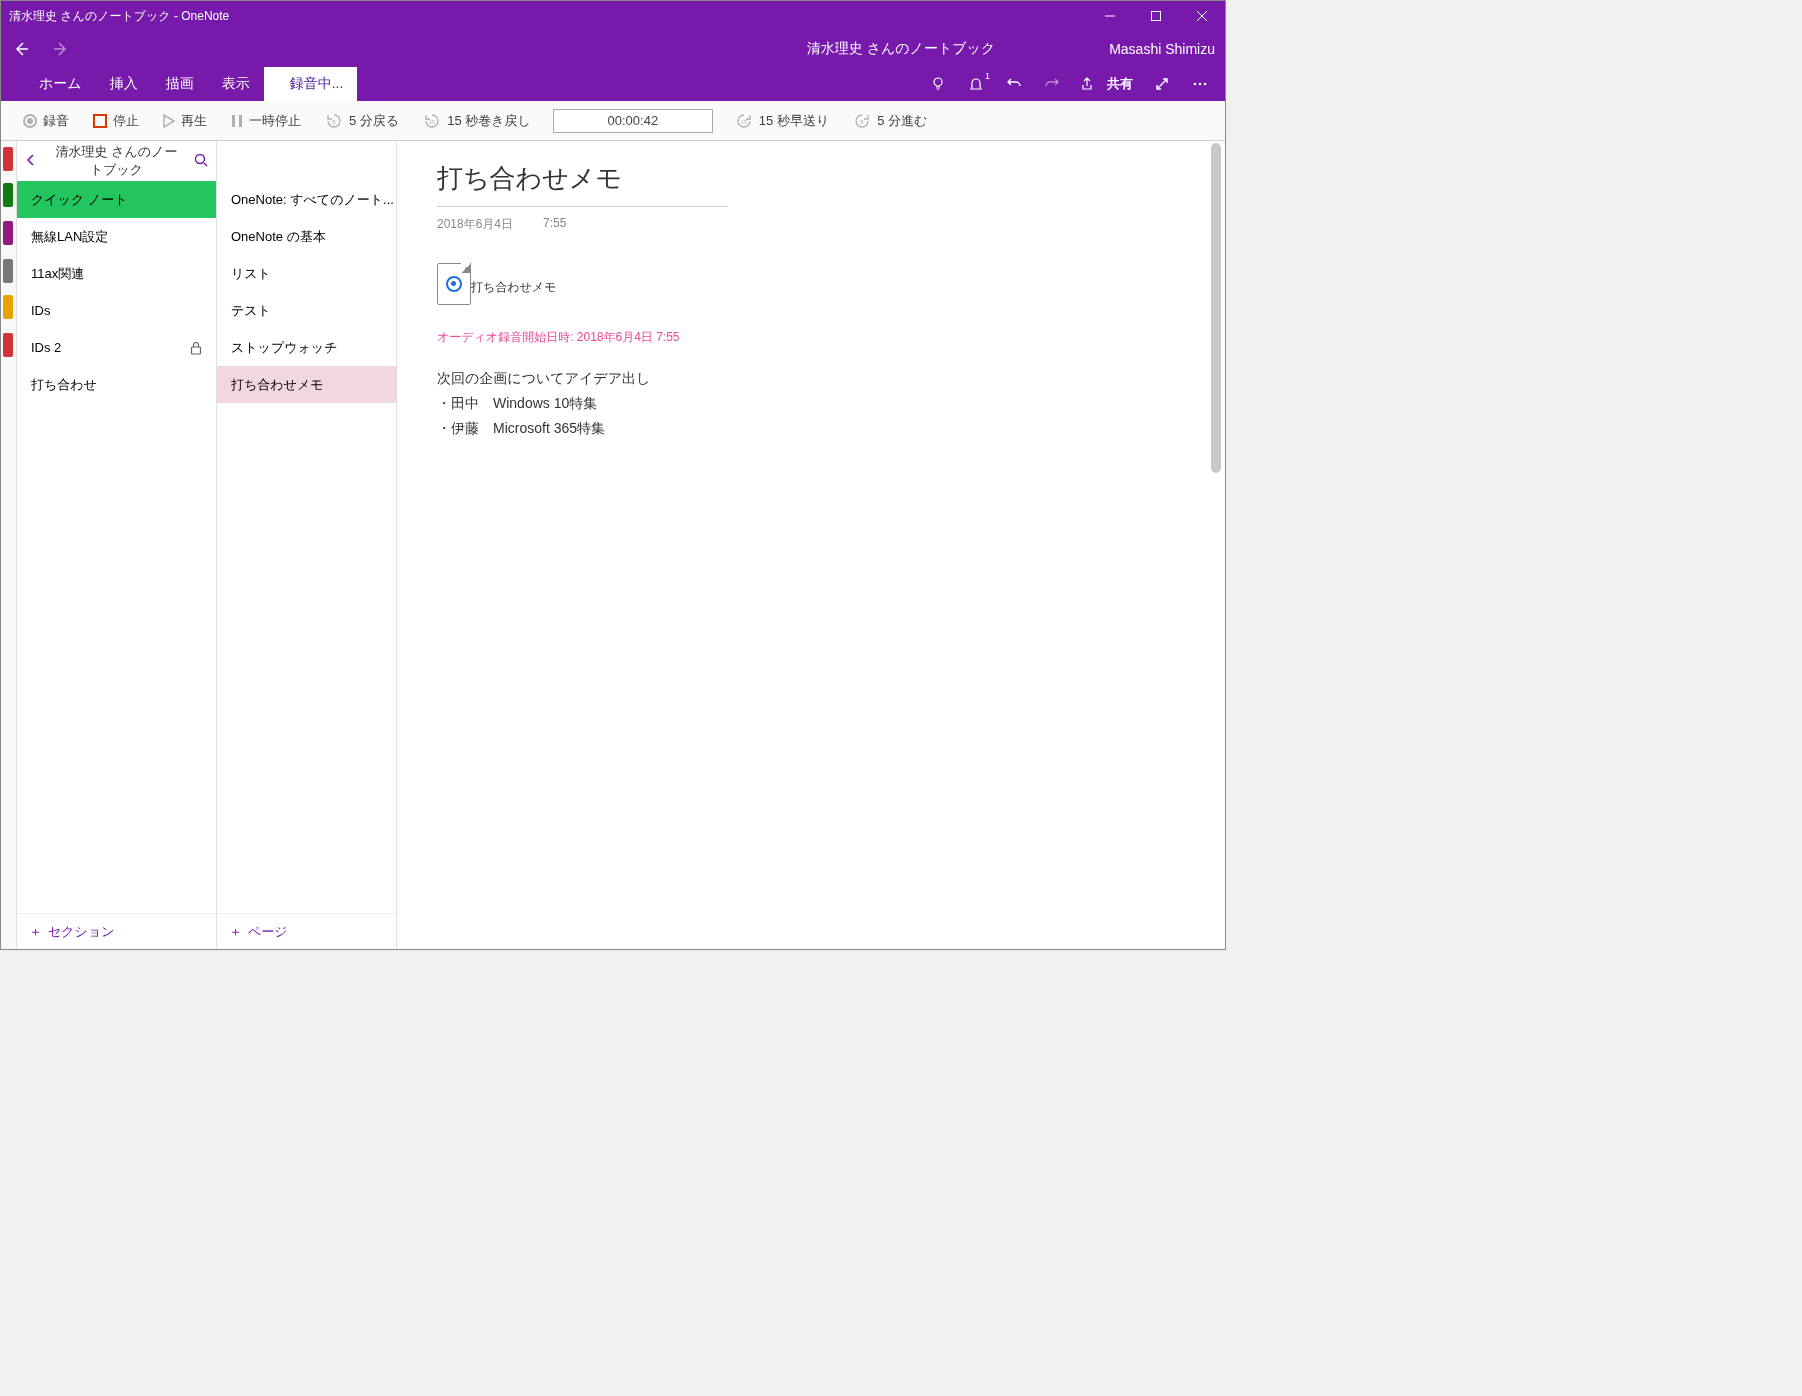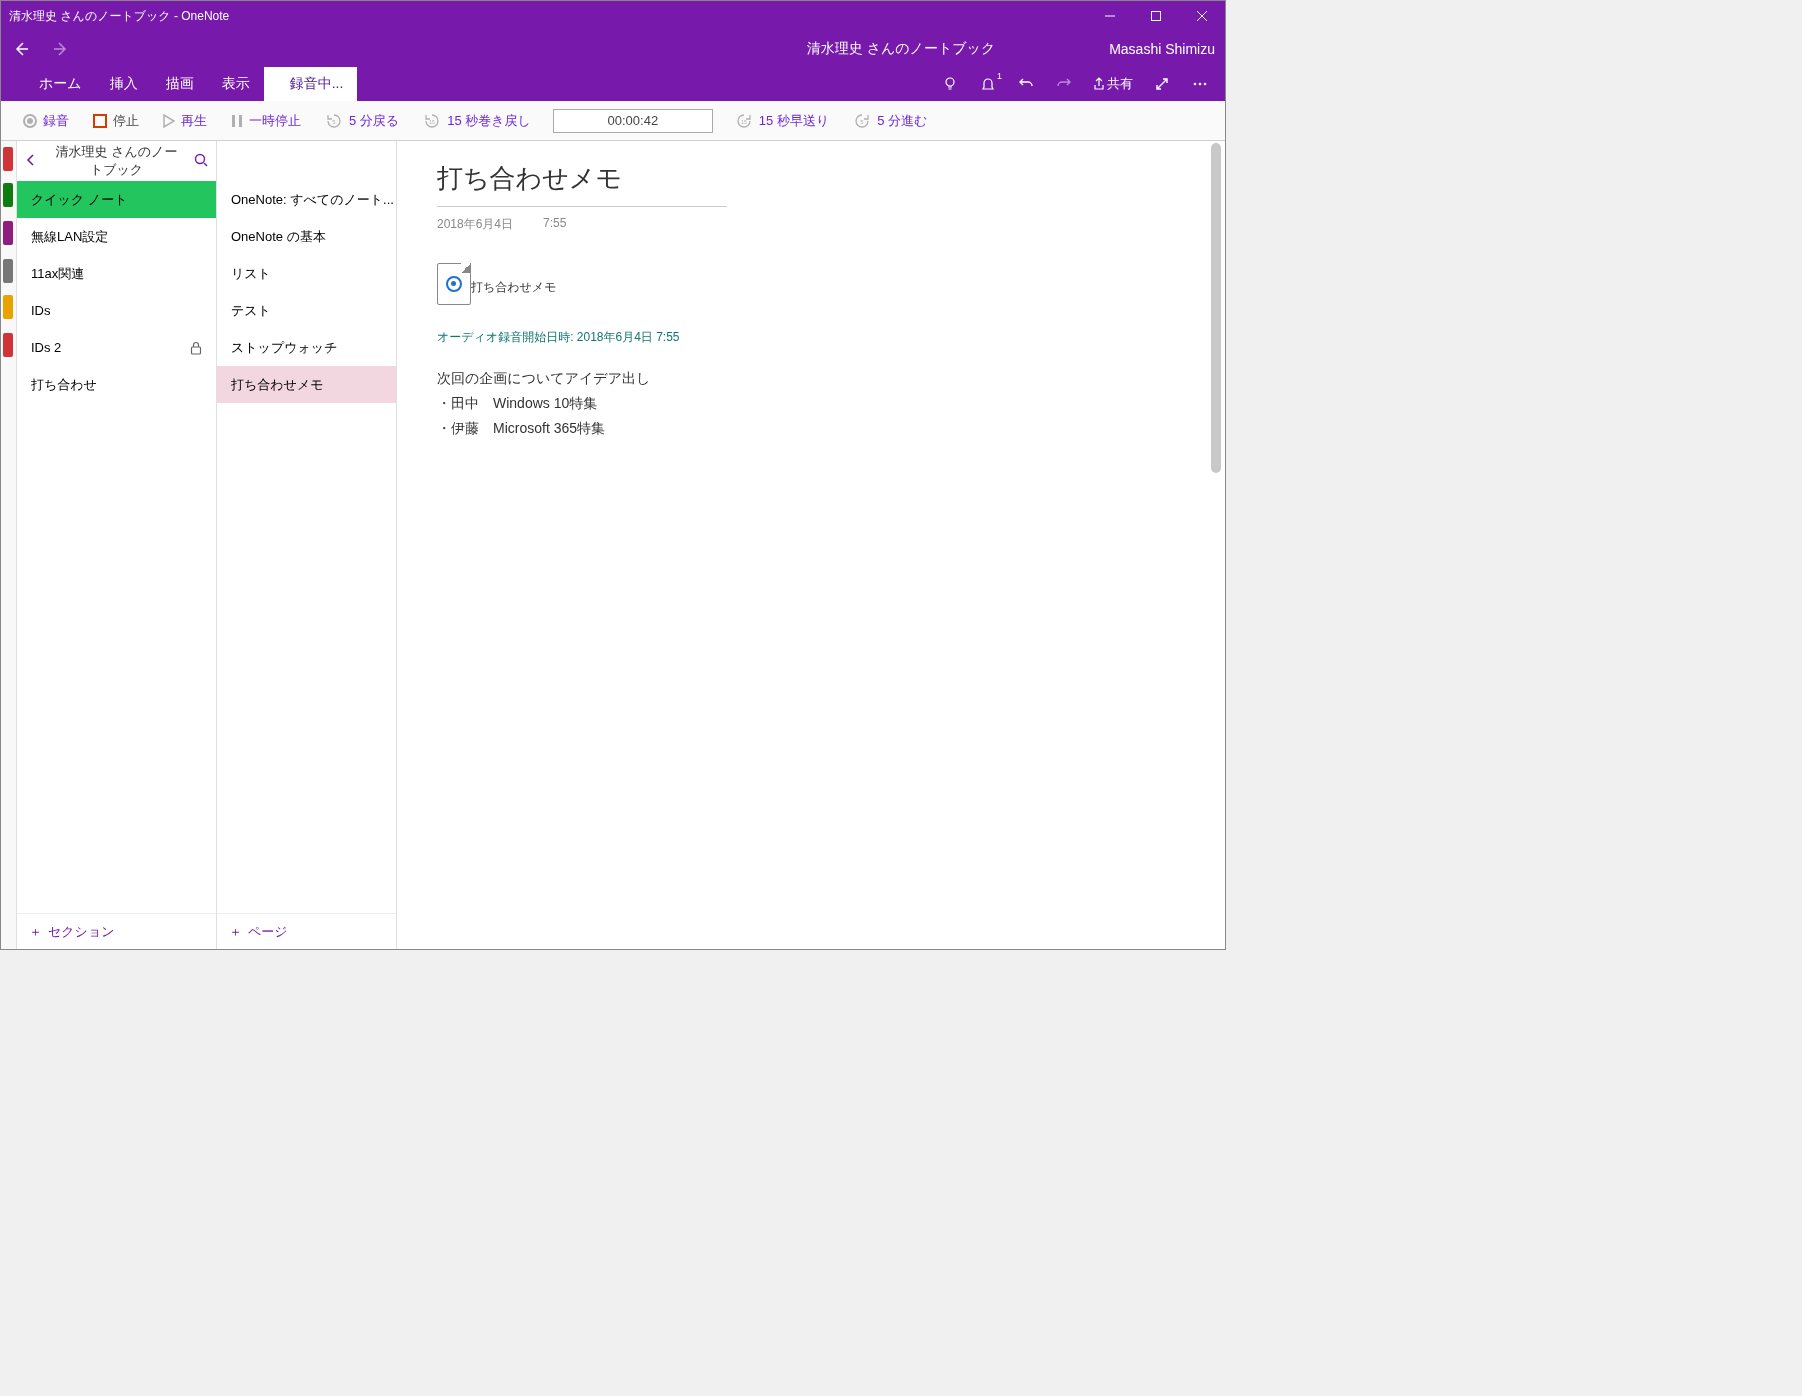--- a/index.html
+++ b/index.html
@@ -19,27 +19,27 @@
 .headerrow .center-title { position: absolute; left: 50%; transform: translateX(-50%); font-size: 14px; }
 .headerrow .user { margin-left: auto; margin-right: 10px; font-size: 14px; }
 
 
 .tabrow { height: 34px; background: #7719AA; display: flex; align-items: flex-end; }
 .tabrow .tabs { display: flex; height: 34px; padding-left: 24px; }
 .tabrow .tab { padding: 0 14px; height: 34px; display: flex; align-items: center; color: #fff; font-size: 14px; cursor: pointer; }
 .tabrow .tab.active { background: #fff; color: #4c1d95; padding-left: 26px; }
 .tabrow .right-icons { margin-left: auto; display: flex; align-items: center; height: 34px; padding-right: 6px; }
 .tabrow .ricon { width: 38px; height: 34px; display: flex; align-items: center; justify-content: center; cursor: pointer; position: relative; color:#fff;}
-.tabrow .share { display: flex; align-items: center; color: #fff; font-size: 13px; padding: 0 10px; cursor: pointer; gap:0;}
+.tabrow .share { display: flex; align-items: center; color: #fff; font-size: 13px; padding: 0 10px; cursor: pointer; gap:12px;font-weight:bold;}
 .tabrow .badge { position: absolute; top: 4px; right: 5px; font-size: 9px; color: #fff; }
 
 
 .ribbon { height: 40px; background: #fafafa; border-bottom: 1px solid #d0d0d0; display: flex; align-items: center; padding: 0 12px; gap: 4px; font-size: 13px; color: #444; }
 .ribbon .btn { display: flex; align-items: center; gap: 6px; padding: 0 10px; height: 32px; cursor: pointer; }
-.ribbon .btn.disabled { color: #6d28d9; cursor: default; }
+.ribbon .btn.disabled { color: #404040; cursor: default; }
 .ribbon .stop-icon { width: 14px; height: 14px; border: 2px solid #d83b01; }
 .ribbon .rec-icon { width: 14px; height: 14px; border: 2px solid #b0b0b0; border-radius: 50%; display:flex;align-items:center;justify-content:center;}
 .ribbon .rec-icon::after{content:"";width:6px;height:6px;background:#b0b0b0;border-radius:50%;}
 .ribbon .timer { width: 160px; height: 24px; border: 1px solid #aaa; background: #fff; display: flex; align-items: center; justify-content: center; font-size: 13px; margin: 0 8px; }
 
 
 .body { flex: 1; display: flex; min-height: 0; }
 .nav-gutter { width: 16px; background: #f8f8f8; border-right: 1px solid #e0e0e0; position:relative;}
 .gutter-tab{position:absolute;left:2px;width:10px;height:24px;border-radius:2px;}
 .gt1{top:6px;background:#d13438;}
@@ -70,21 +70,21 @@
 
 .canvas { flex: 1; overflow: auto; padding: 20px 40px; position:relative;}
 .page-title { font-size: 26px; color: #333; font-family: "Yu Gothic Light","Segoe UI Light", sans-serif; padding-bottom:4px;}
 .page-meta { display: flex; gap: 30px; color: #888; font-size: 12px; padding: 6px 0 30px 0; border-top:1px solid transparent;}
 .title-wrap{border-bottom:1px solid #ccc;display:inline-block;min-width:290px;padding-bottom:6px;margin-bottom:2px;}
 .attachment { display: inline-flex; align-items: center; font-size: 12px; color: #333; margin-bottom: 18px; cursor:pointer;}
 .attachment .file-icon { width: 34px; height: 42px; border: 1px solid #888; border-radius: 2px; position: relative; background:#fff; margin-bottom:6px;display:flex;align-items:center;justify-content:center;}
 .attachment .file-icon::before{content:"";position:absolute;top:-1px;right:-1px;width:10px;height:10px;background:linear-gradient(135deg,#fff 50%,#888 50%);}
 .attachment .file-icon .circ{width:16px;height:16px;border:2px solid #1e6fd6;border-radius:50%;position:relative;}
 .attachment .file-icon .circ::after{content:"";position:absolute;width:5px;height:5px;background:#1e6fd6;border-radius:50%;top:3px;left:3px;}
-.audio-line { color: #0f766e; font-size: 12px; margin-bottom: 20px; }
+.audio-line { color: #ec4899; font-size: 12px; margin-bottom: 20px; }
 .note-text { font-size: 14px; color: #333; line-height: 1.8; }
 .canvas-scroll{position:absolute;right:2px;top:2px;bottom:2px;width:14px;}
 .canvas-scroll .thumb{position:absolute;top:0;right:2px;width:10px;height:330px;background:#c8c8c8;border-radius:5px;}
 </style>
 </head>
 <body>
 
 <div class="app">
 
   <div class="titlebar">

